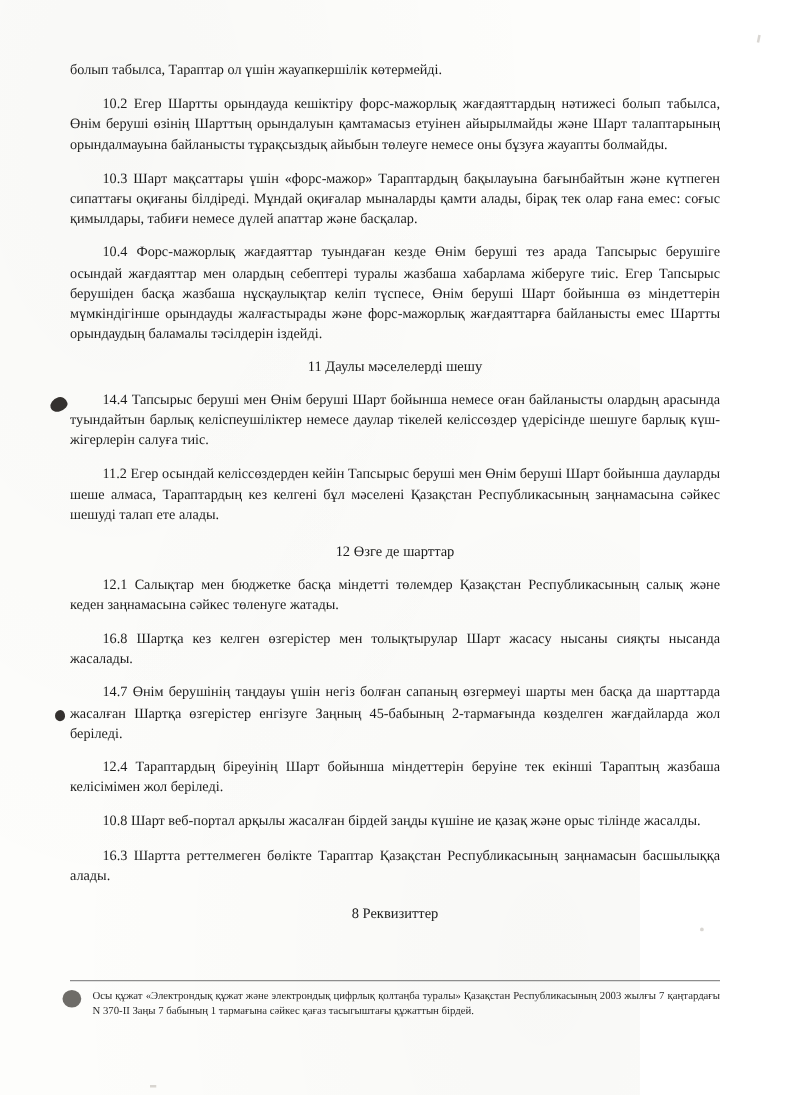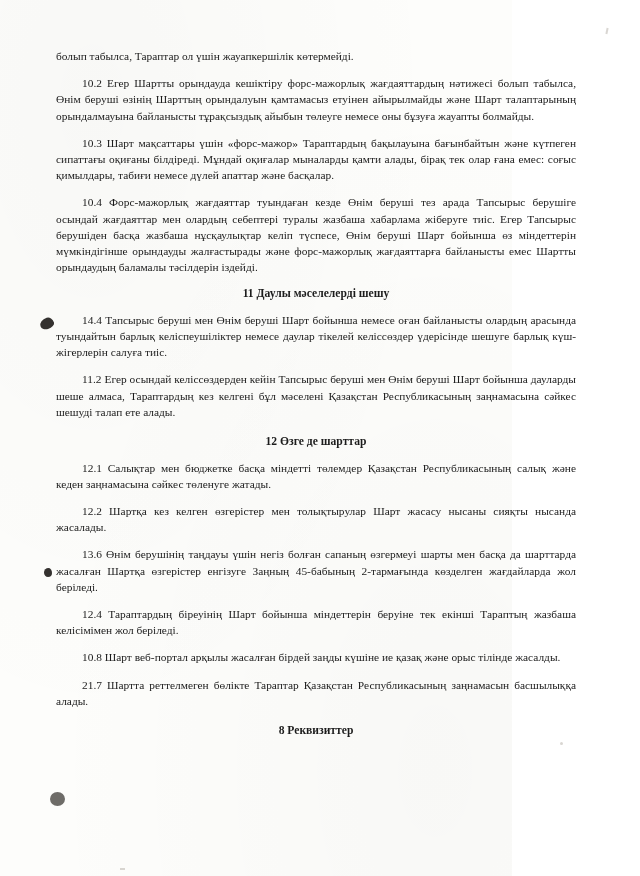--- a/index.html
+++ b/index.html
@@ -43,21 +43,21 @@
     text-align: justify;
     text-indent: 26px;
     color: #1b1b1b;
   }
   p.para.noindent {
     text-indent: 0;
   }
   h2.heading {
     margin: 4px 0 10px 0;
     font-size: 11.6px;
-    font-weight: bold;
+    font-weight: normal;
     text-align: center;
     line-height: 1.35;
   }
   h2.heading.tight {
     margin-top: 14px;
   }
   .footer {
     position: absolute;
     left: 56px;
     top: 784px;
@@ -127,29 +127,33 @@
     <p class="para">10.2 Егер Шартты орындауда кешіктіру форс-мажорлық жағдаяттардың нәтижесі болып табылса, Өнім беруші өзінің Шарттың орындалуын қамтамасыз етуінен айырылмайды және Шарт талаптарының орындалмауына байланысты тұрақсыздық айыбын төлеуге немесе оны бұзуға жауапты болмайды.</p>
     <p class="para">10.3 Шарт мақсаттары үшін «форс-мажор» Тараптардың бақылауына бағынбайтын және күтпеген сипаттағы оқиғаны білдіреді. Мұндай оқиғалар мыналарды қамти алады, бірақ тек олар ғана емес: соғыс қимылдары, табиғи немесе дүлей апаттар және басқалар.</p>
     <p class="para">10.4 Форс-мажорлық жағдаяттар туындаған кезде Өнім беруші тез арада Тапсырыс берушіге осындай жағдаяттар мен олардың себептері туралы жазбаша хабарлама жіберуге тиіс. Егер Тапсырыс берушіден басқа жазбаша нұсқаулықтар келіп түспесе, Өнім беруші Шарт бойынша өз міндеттерін мүмкіндігінше орындауды жалғастырады және форс-мажорлық жағдаяттарға байланысты емес Шартты орындаудың баламалы тәсілдерін іздейді.</p>
 
     <h2 class="heading">11 Даулы мәселелерді шешу</h2>
     <p class="para">14.4 Тапсырыс беруші мен Өнім беруші Шарт бойынша немесе оған байланысты олардың арасында туындайтын барлық келіспеушіліктер немесе даулар тікелей келіссөздер үдерісінде шешуге барлық күш-жігерлерін салуға тиіс.</p>
     <p class="para">11.2 Егер осындай келіссөздерден кейін Тапсырыс беруші мен Өнім беруші Шарт бойынша дауларды шеше алмаса, Тараптардың кез келгені бұл мәселені Қазақстан Республикасының заңнамасына сәйкес шешуді талап ете алады.</p>
 
     <h2 class="heading tight">12 Өзге де шарттар</h2>
     <p class="para">12.1 Салықтар мен бюджетке басқа міндетті төлемдер Қазақстан Республикасының салық және кеден заңнамасына сәйкес төленуге жатады.</p>
-    <p class="para">12.2 Шартқа кез келген өзгерістер мен толықтырулар Шарт жасасу нысаны сияқты нысанда жасалады.</p>
-    <p class="para">13.6 Өнім берушінің таңдауы үшін негіз болған сапаның өзгермеуі шарты мен басқа да шарттарда жасалған Шартқа өзгерістер енгізуге Заңның 45-бабының 2-тармағында көзделген жағдайларда жол беріледі.</p>
+    <p class="para">16.8 Шартқа кез келген өзгерістер мен толықтырулар Шарт жасасу нысаны сияқты нысанда жасалады.</p>
+    <p class="para">14.7 Өнім берушінің таңдауы үшін негіз болған сапаның өзгермеуі шарты мен басқа да шарттарда жасалған Шартқа өзгерістер енгізуге Заңның 45-бабының 2-тармағында көзделген жағдайларда жол беріледі.</p>
     <p class="para">12.4 Тараптардың біреуінің Шарт бойынша міндеттерін беруіне тек екінші Тараптың жазбаша келісімімен жол беріледі.</p>
     <p class="para">10.8 Шарт веб-портал арқылы жасалған бірдей заңды күшіне ие қазақ және орыс тілінде жасалды.</p>
-    <p class="para">21.7 Шартта реттелмеген бөлікте Тараптар Қазақстан Республикасының заңнамасын басшылыққа алады.</p>
+    <p class="para">16.3 Шартта реттелмеген бөлікте Тараптар Қазақстан Республикасының заңнамасын басшылыққа алады.</p>
 
     <h2 class="heading tight">8 Реквизиттер</h2>
   </div>
 
+  <div class="footer">
+    <div class="footer-rule"></div>
+    <div class="footer-text">Осы құжат «Электрондық құжат және электрондық цифрлық қолтаңба туралы» Қазақстан Республикасының 2003 жылғы 7 қаңтардағы N 370-II Заңы 7 бабының 1 тармағына сәйкес қағаз тасыгыштағы құжаттын бірдей.</div>
+  </div>
 
   <div class="blob b1"></div>
   <div class="blob b2"></div>
   <div class="blob b3"></div>
   <div class="speck s1"></div>
   <div class="speck s2"></div>
   <div class="speck s3"></div>
 </div>
 
 </body></html>

